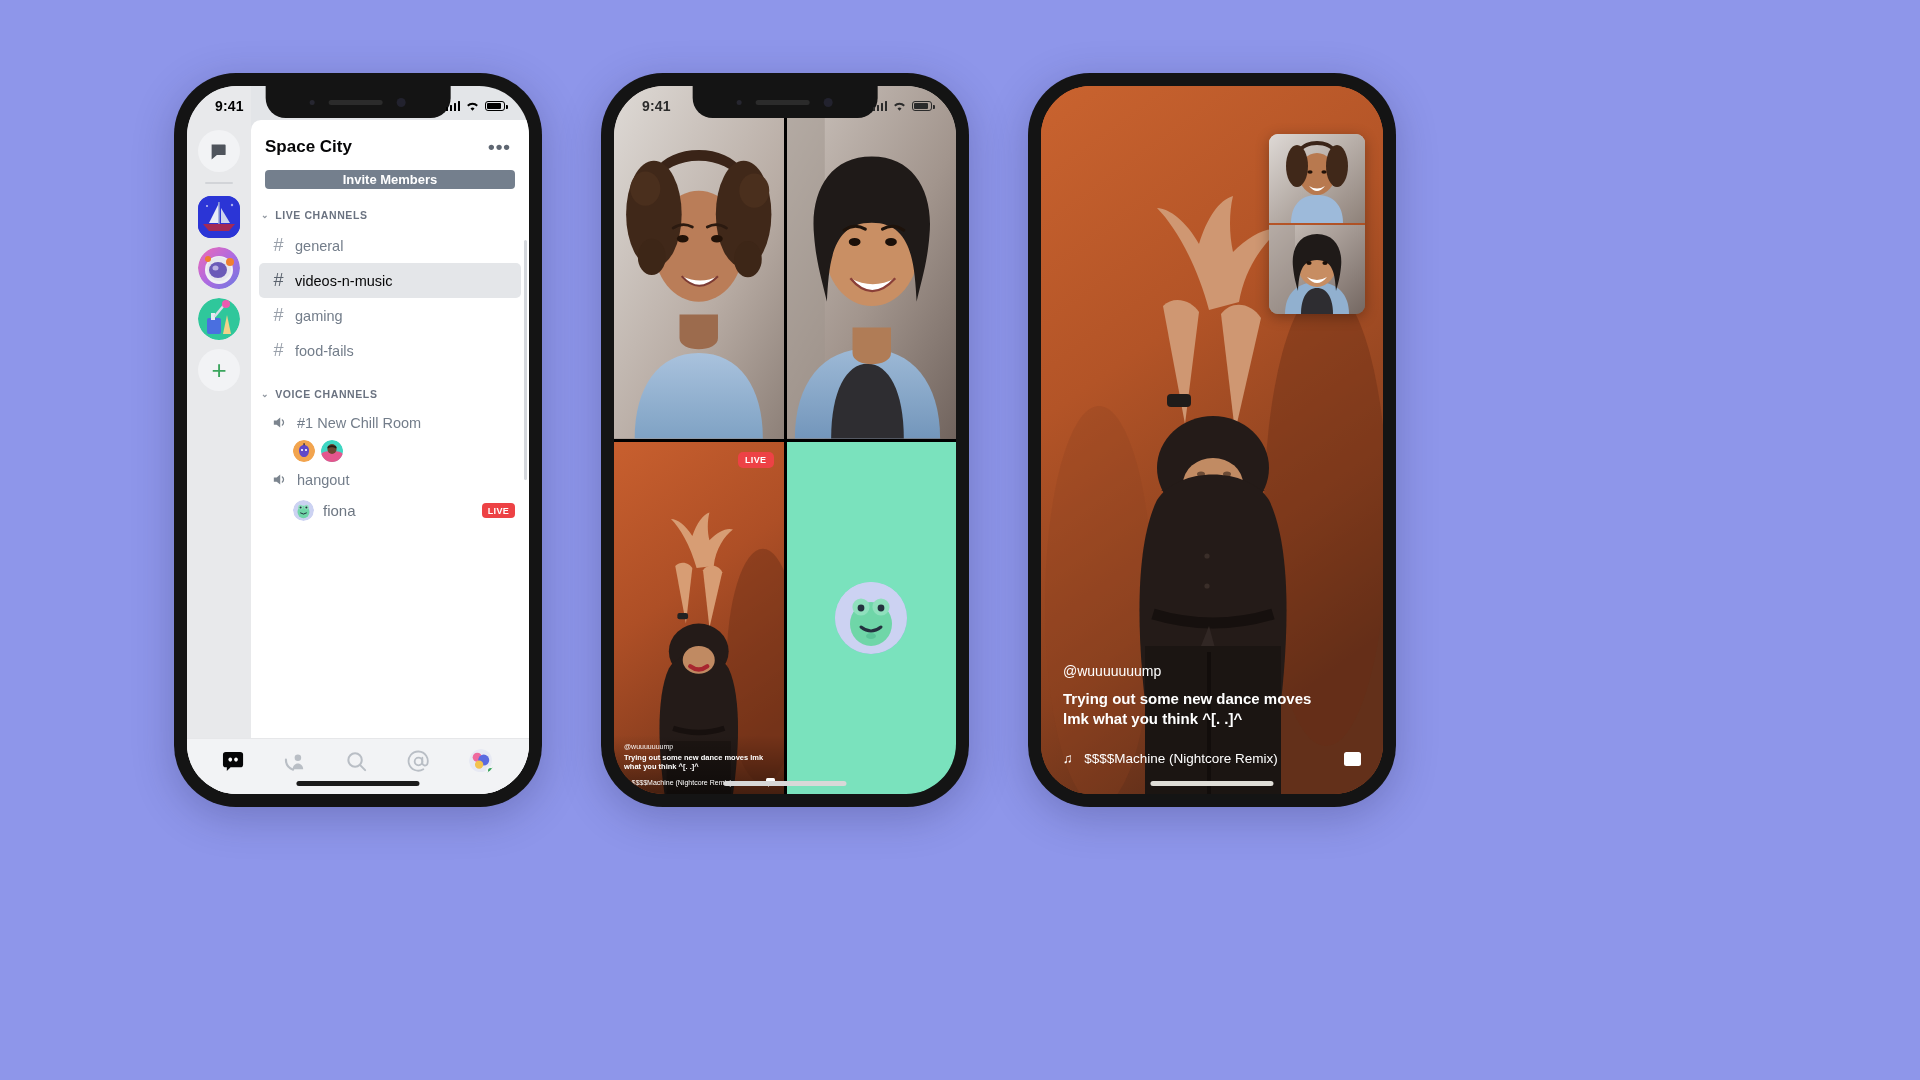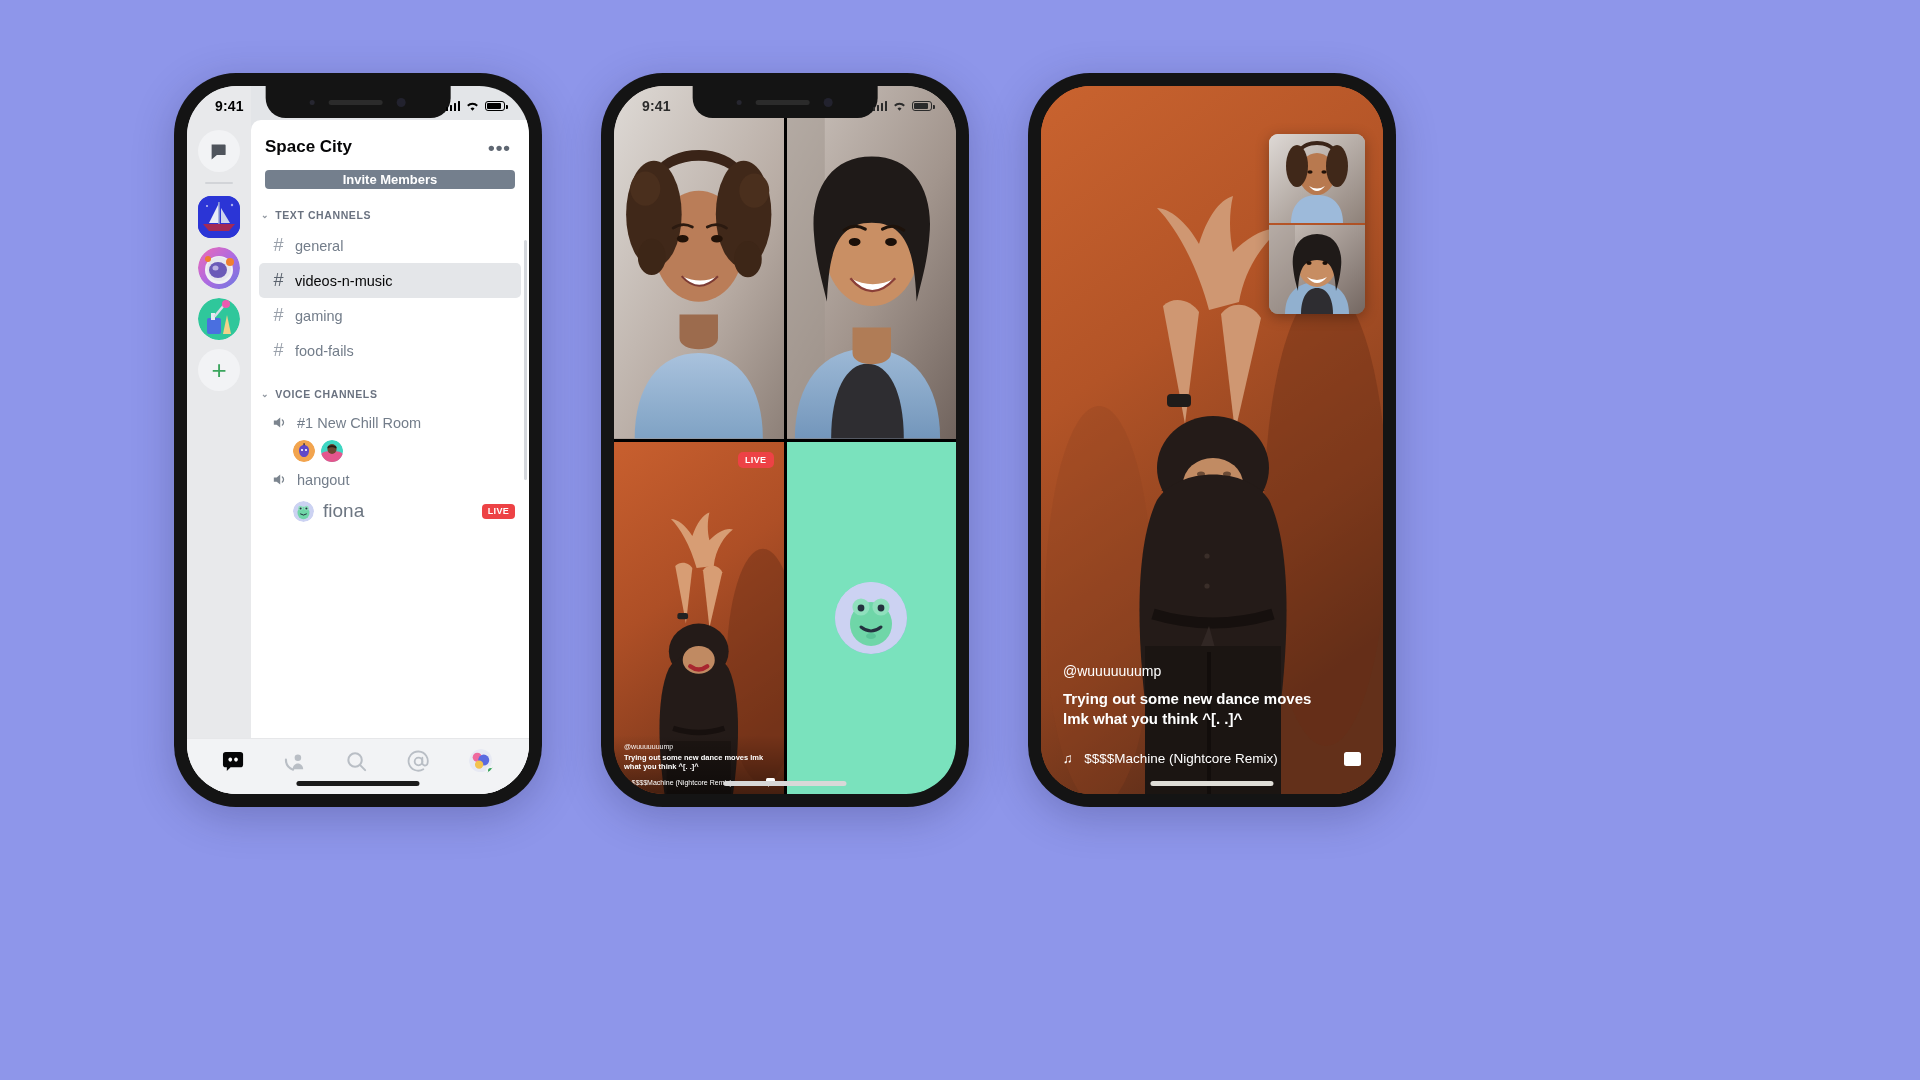--- a/index.html
+++ b/index.html
@@ -86,21 +86,21 @@
   .guild.sq { border-radius: 13px; }
   .guild.add { background:#f2f3f5; color:#3ba55d; font-size:26px; font-weight:300; line-height:1;}
 
   .sidebar {
     flex: 1; background: #fff; margin-top: 34px;
     border-top-left-radius: 10px;
     display: flex; flex-direction: column; position: relative;
     overflow: hidden;
   }
   .sb-title { font-size: 17px; font-weight: bold; color:#060607; padding: 17px 14px 0 14px;
-              display:flex; align-items:center; justify-content:space-between; }
+              display:flex; align-items:flex-start; justify-content:space-between; }
   .sb-dots { color:#5f6772; font-size:19px; letter-spacing:1px; line-height:1; padding-right:4px; cursor:pointer;}
   .invite-btn {
     margin: 13px 14px 0 14px; background:#747f8d; color:#fff; border:none;
     border-radius: 4px; height: 19px; font-size: 13px; font-weight: bold;
     font-family: inherit; cursor:pointer;
   }
   .cat {
     display:flex; align-items:center; gap:6px; padding: 20px 14px 7px 10px;
     font-size: 10.5px; font-weight: bold; letter-spacing:.6px; color:#6a7280; cursor:pointer;
   }
@@ -115,21 +115,21 @@
   .vchan { display:flex; align-items:center; gap:9px; padding: 7px 12px; margin: 0 8px; cursor:pointer;
            font-size: 14.5px; color:#737d8a; }
   .vchan svg { width:17px; height:17px; flex-shrink:0; }
   .vavatars { display:flex; gap:6px; padding: 2px 0 2px 42px; }
   .vav { width:22px; height:22px; border-radius:50%; overflow:hidden; }
   .member {
     display:flex; align-items:center; gap:9px; padding: 5px 14px 5px 42px;
     cursor:pointer;
   }
   .member .mav { width:21px; height:21px; border-radius:50%; overflow:hidden; flex-shrink:0;}
-  .member .mname { font-size:19px; color:#6d7682; flex:1; }
+  .member .mname { font-size:15px; color:#6d7682; flex:1; }
   .live-badge {
     background:#ed4245; color:#fff; font-size:9px; font-weight:bold;
     padding: 2.5px 6px; border-radius: 4px; letter-spacing:.3px;
   }
   .cam-icon { color:#b9bec5; display:flex; }
   .cam-icon svg { width:15px; height:15px; }
 
   .tabbar {
     position:absolute; bottom:0; left:0; right:0; height: 56px;
     background:#f2f3f5; display:flex; align-items:center;
@@ -286,21 +286,21 @@
       <div class="sidebar">
         <div class="sb-title">
           <span>Space City</span>
           <span class="sb-dots">•••</span>
         </div>
 
         <button class="invite-btn">Invite Members</button>
 
         <div class="cat">
           <span class="chev">⌄</span>
-          <span>TEXT CHANNELS</span>
+          <span>LIVE CHANNELS</span>
         </div>
 
         <div class="chan">
           <span class="hash">#</span>
           <span>general</span>
         </div>
         <div class="chan active">
           <span class="hash">#</span>
           <span>videos-n-music</span>
         </div>

